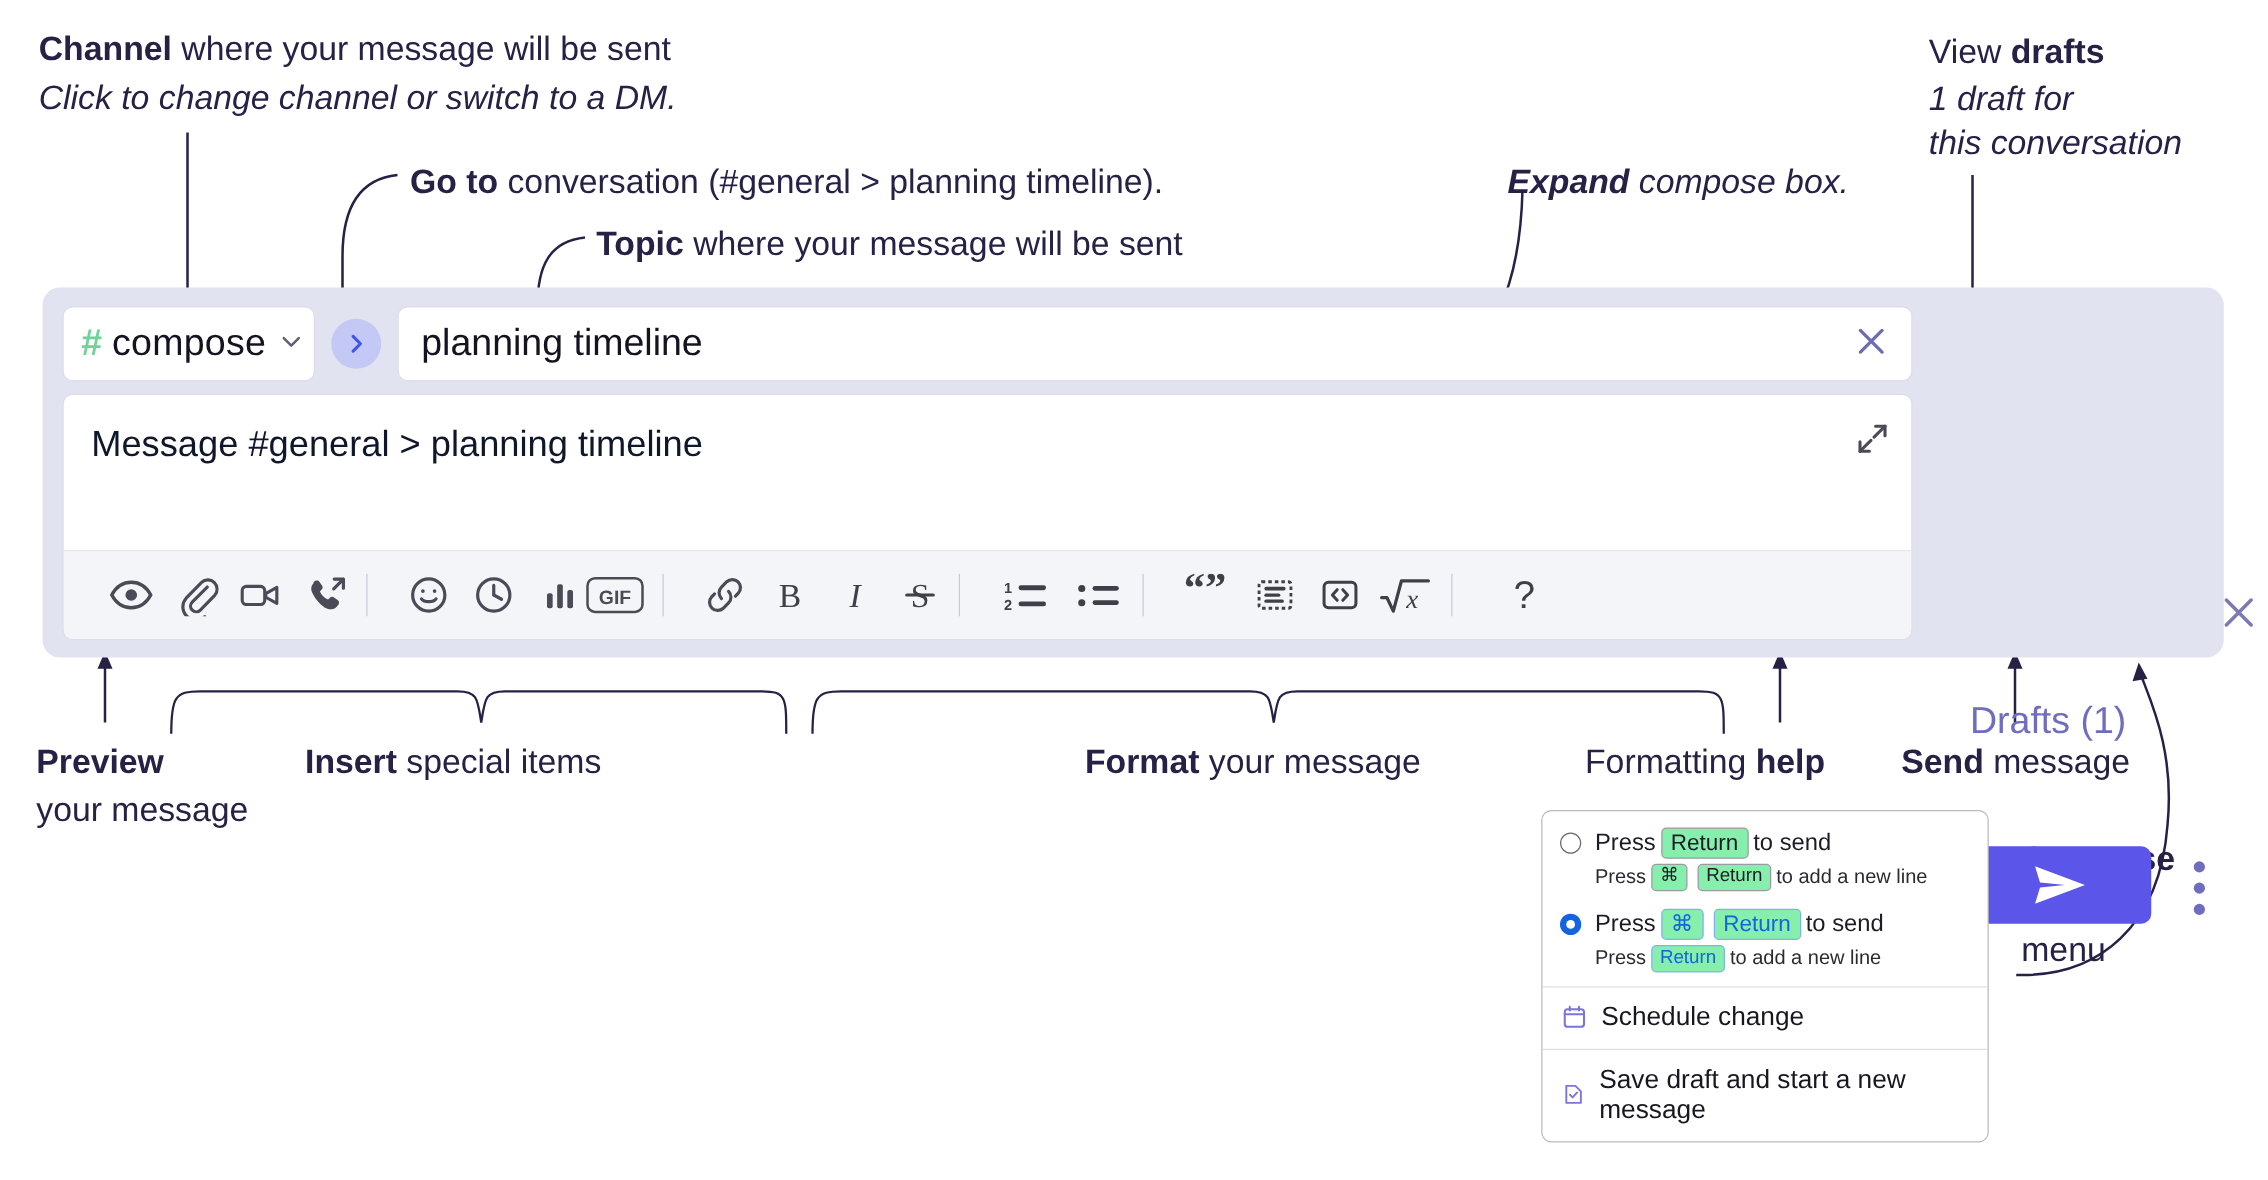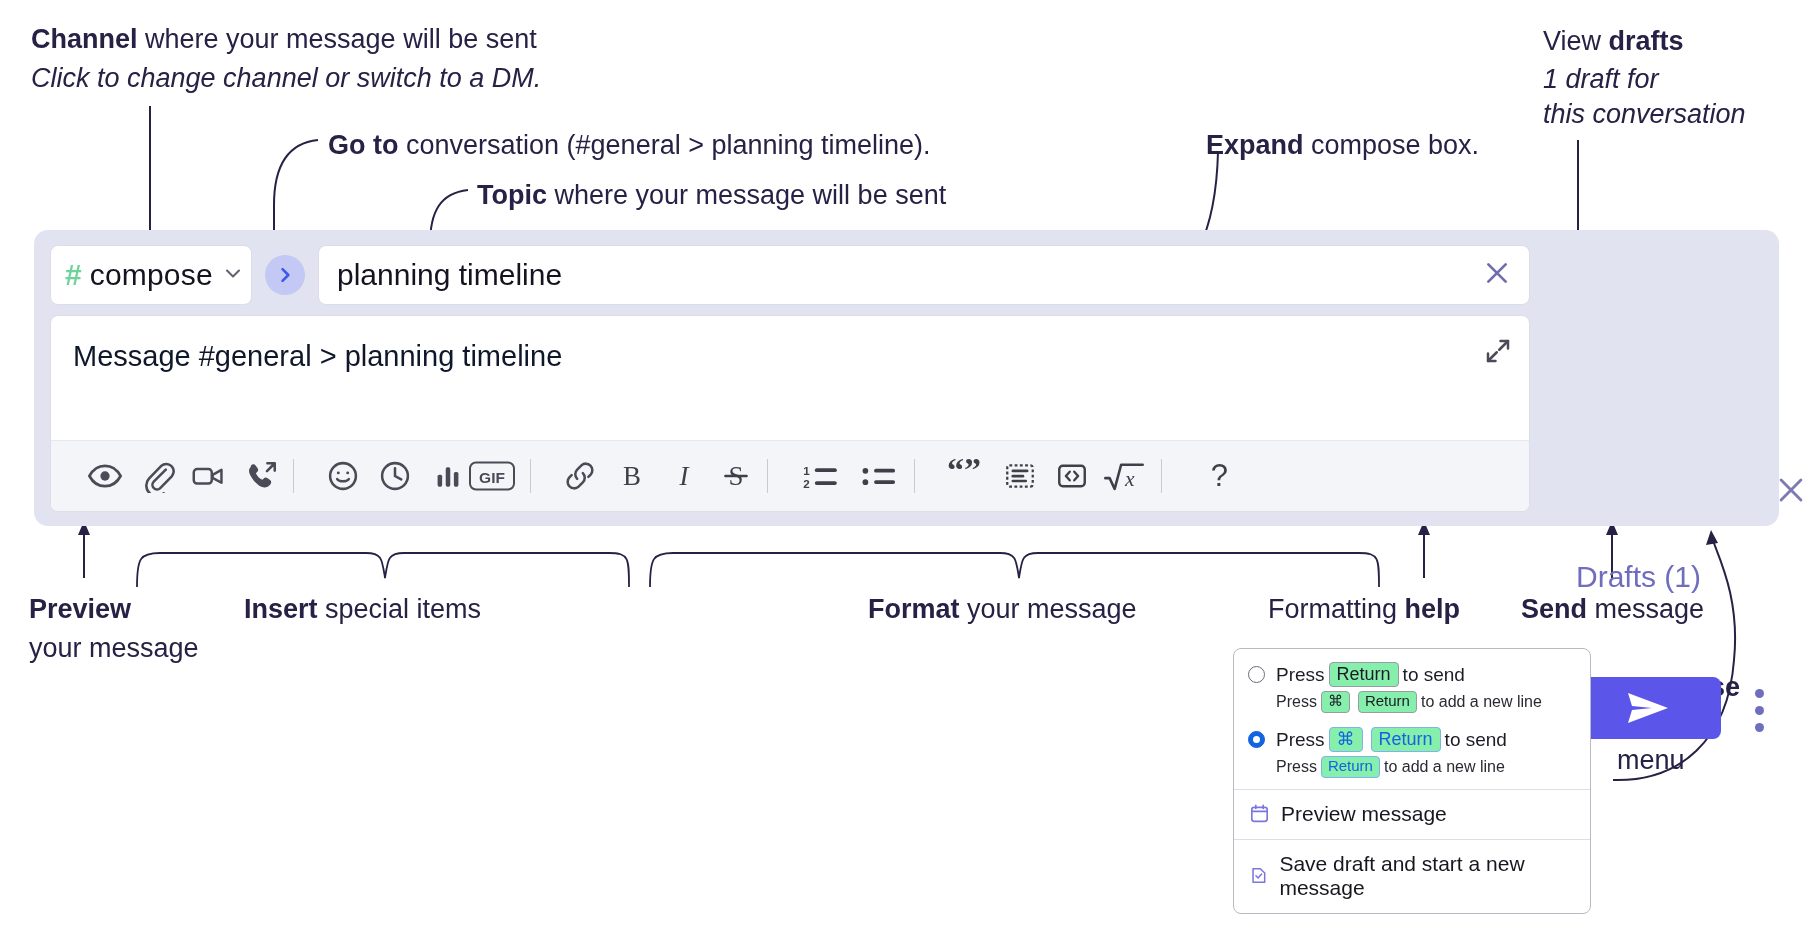--- a/index.html
+++ b/index.html
@@ -140,21 +140,21 @@
   </div>
 
   <div class="anno anno-lg" style="left:328px; top:128px;">
     <b>Go to</b><span> conversation (#general &gt; planning timeline).</span>
   </div>
 
   <div class="anno anno-lg" style="left:477px; top:178px;">
     <b>Topic</b><span> where your message will be sent</span>
   </div>
 
-  <div class="anno anno-lg" style="left:1206px; top:128px;">
+  <div class="anno anno-lg" style="left:1206px; top:128px;font-style:italic;">
     <b>Expand</b><span> compose box.</span>
   </div>
 
   <div class="anno anno-lg" style="left:1543px; top:24px;">
     <div><span>View </span><b>drafts</b></div>
     <div style="margin-top:3px;"><i>1 draft for</i></div>
     <div style="margin-top:1px;"><i>this conversation</i></div>
   </div>
 
   <div class="anno anno-lg" style="left:29px; top:592px;">
@@ -471,21 +471,21 @@
 
     <div class="menu-div"></div>
 
     <div class="menu-list">
       <div class="menu-item">
         <svg width="21" height="21" viewBox="0 0 24 24" fill="none" stroke="#7b76dd" stroke-width="1.9" stroke-linecap="round">
           <rect x="3.2" y="5" width="17.6" height="16" rx="2.6"></rect>
           <path d="M3.2 9.6 L20.8 9.6"></path>
           <path d="M7.8 2.8 L7.8 6.2 M16.2 2.8 L16.2 6.2"></path>
         </svg>
-        <span>Preview message</span>
+        <span>Schedule change</span>
       </div>
     </div>
 
     <div class="menu-div"></div>
 
     <div class="menu-list">
       <div class="menu-item">
         <svg width="21" height="21" viewBox="0 0 24 24" fill="none" stroke="#7b76dd" stroke-width="1.9" stroke-linecap="round" stroke-linejoin="round">
           <path d="M5 3.6 L14 3.6 L19.4 9 L19.4 20.4 L5 20.4 Z"></path>
           <path d="M8.6 12.4 L11.2 15 L15.6 10.2"></path>

